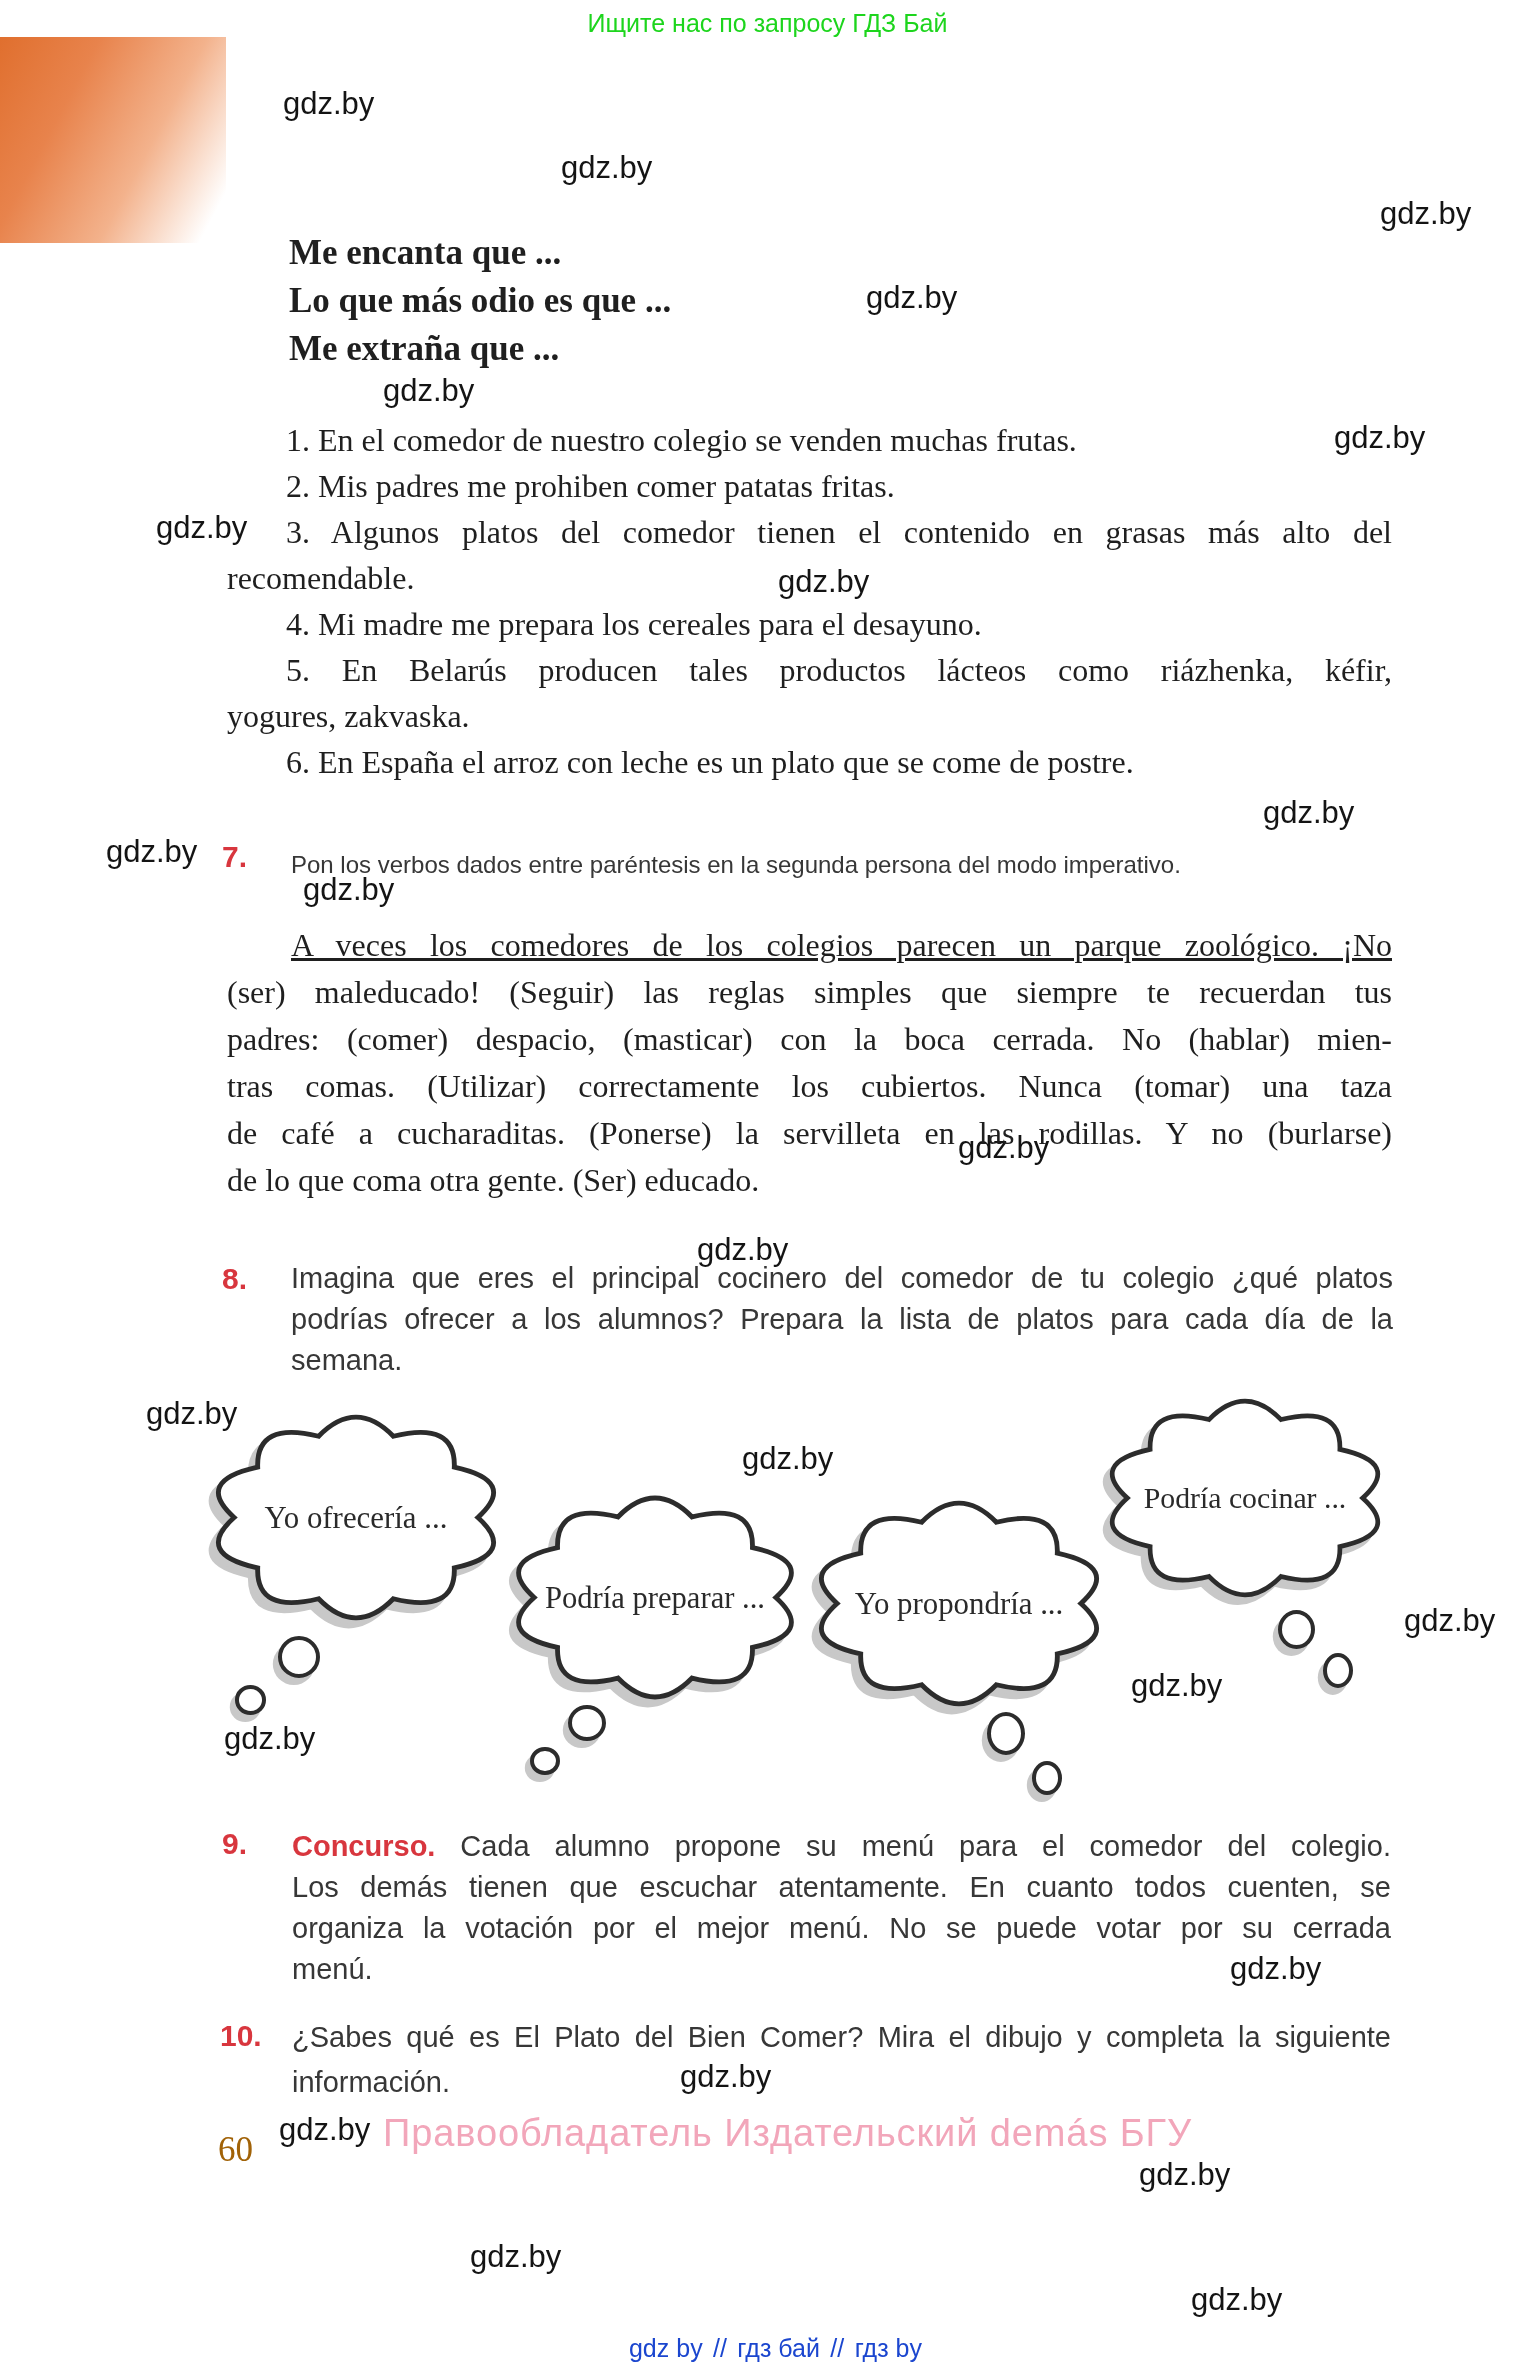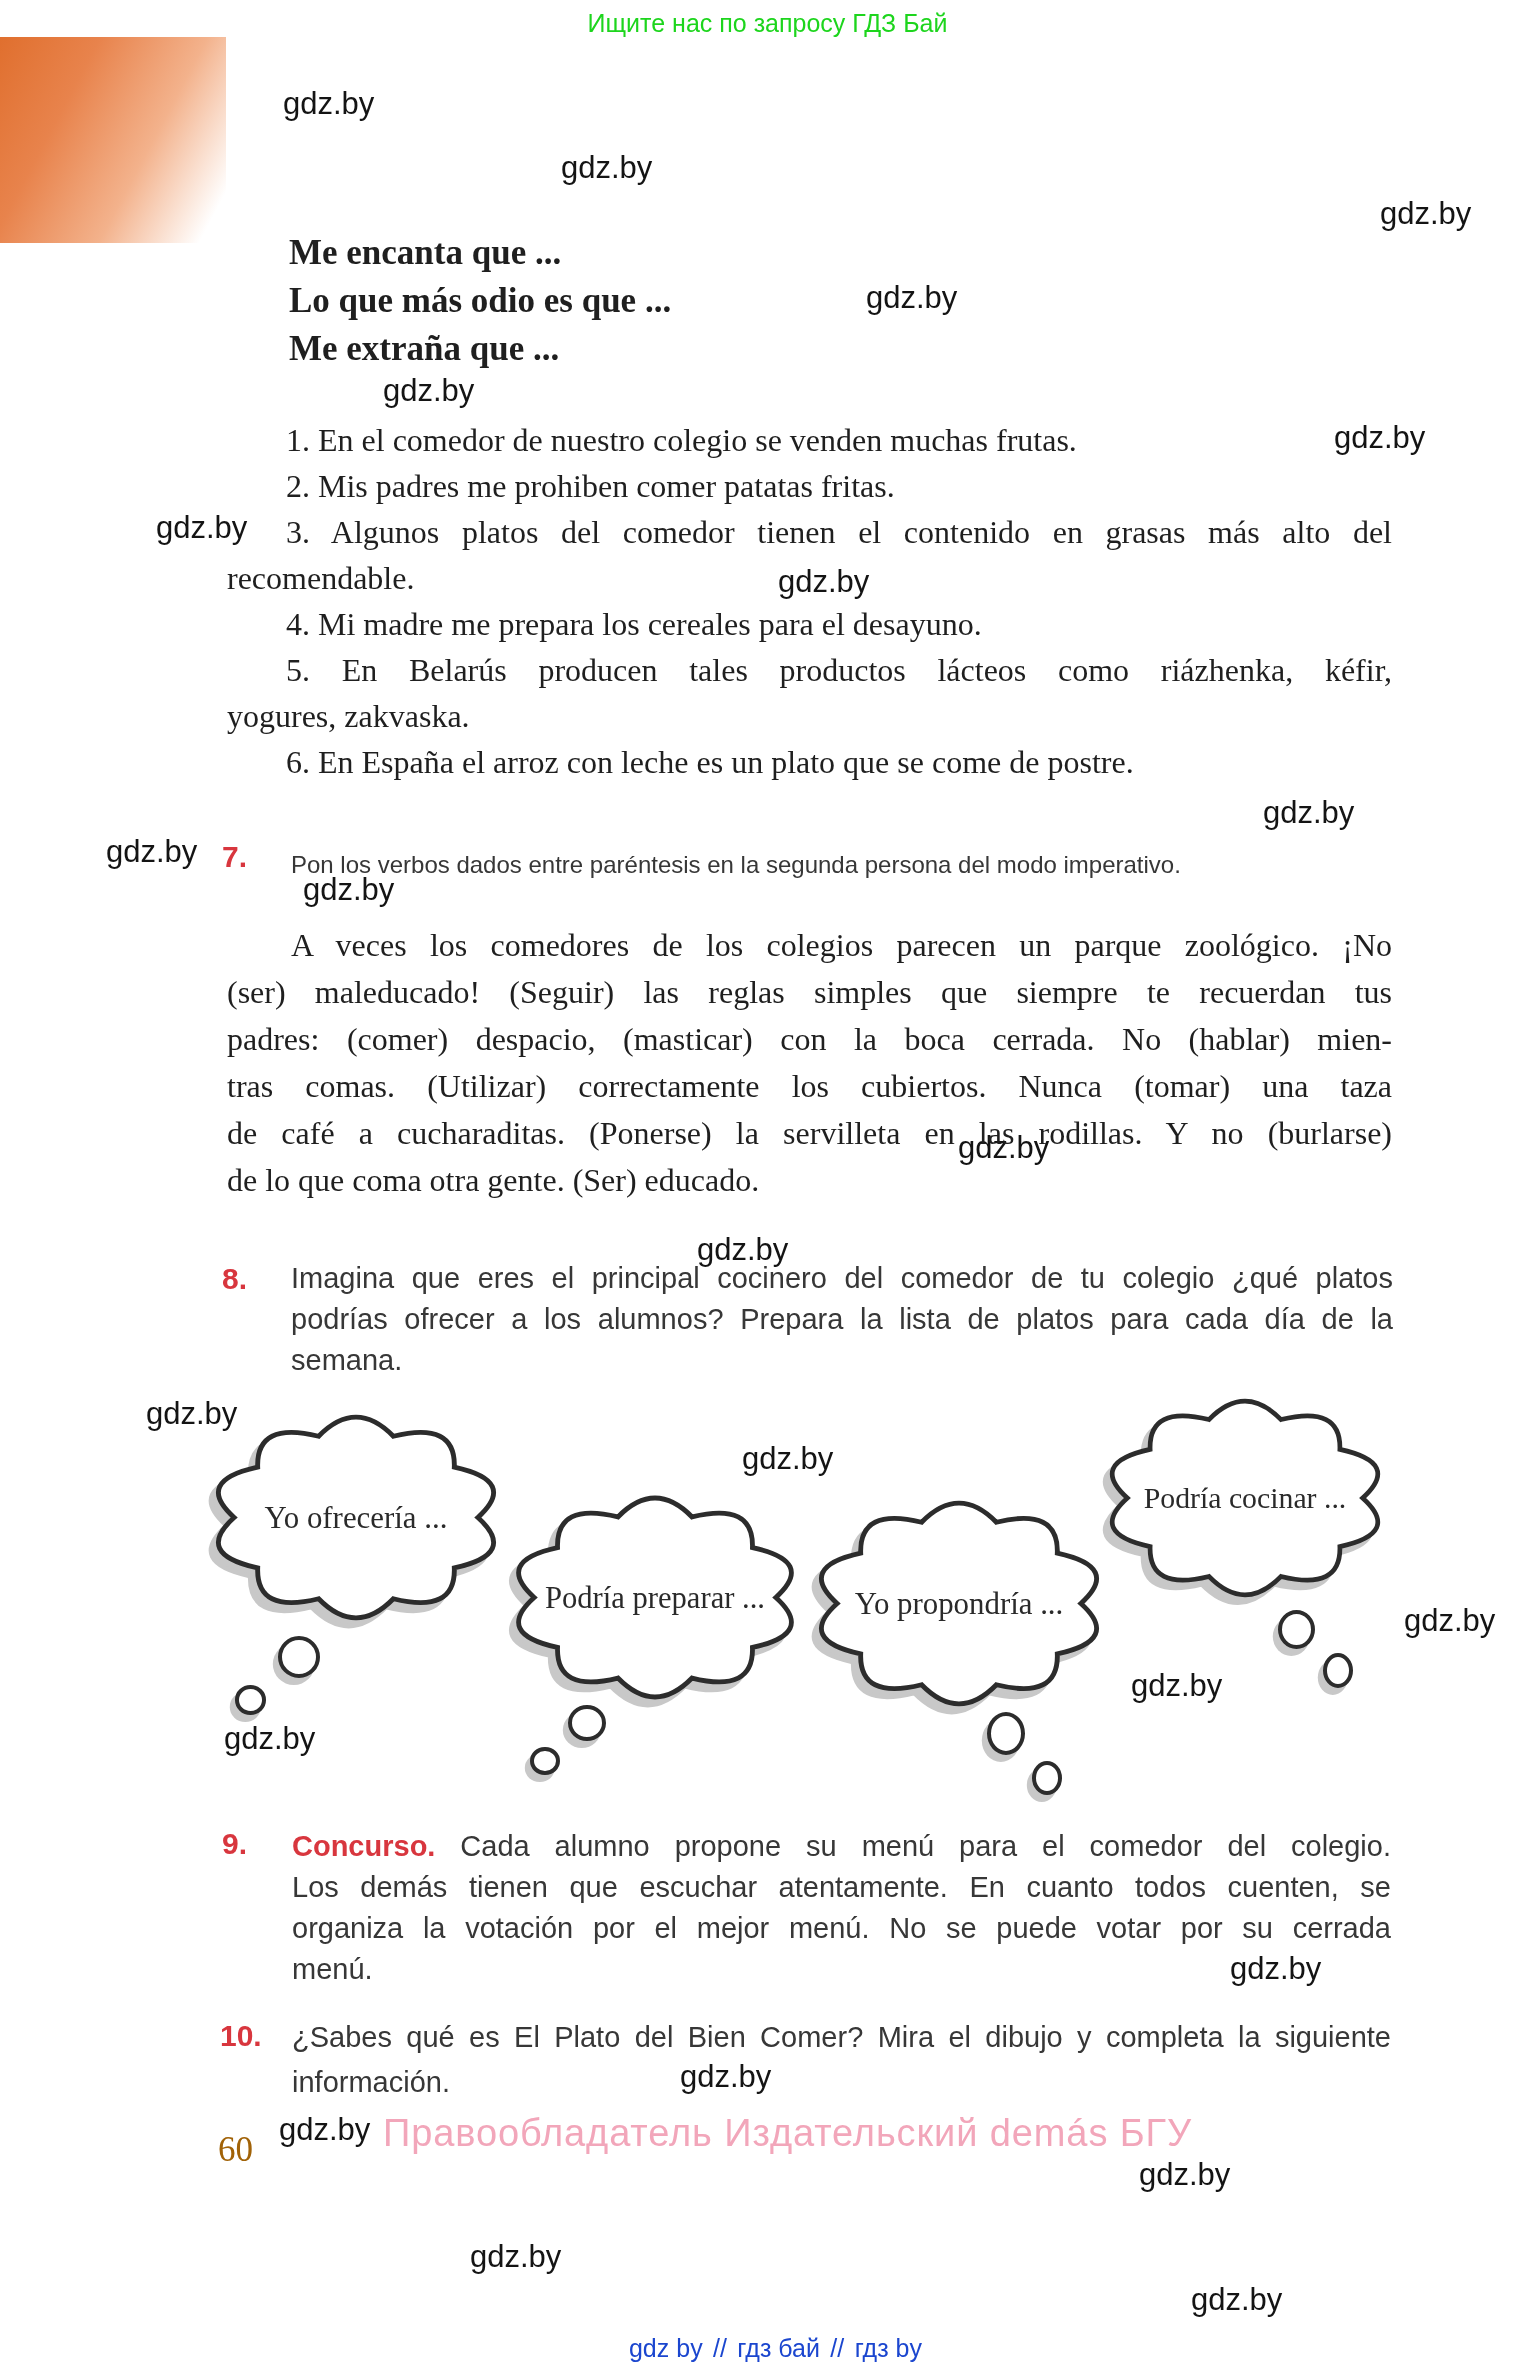--- a/index.html
+++ b/index.html
@@ -28,21 +28,21 @@
     font-size:31px; color:#141414; white-space:nowrap; line-height:1;
   }
 
   
   .serif { font-family:"Liberation Serif", serif; font-size:32px; line-height:46px; color:#1f1f1f; }
   .intro { font-size:35px; line-height:48px; }
   .para7 { line-height:47px; }
   .l { white-space:nowrap; }
   .j { text-align:justify; text-align-last:justify; }
   .ind { padding-left:59px; }
-  .ind2 { padding-left:64px; }
+  .ind2 { padding-left:64px;text-decoration:underline; }
 
   
   .sans {
     font-family:"Liberation Sans", sans-serif; font-size:29px; line-height:41px;
     color:#373737;
   }
   .instr { font-size:24px; }
   .lh52 { line-height:45px; }
   .exnum {
     position:absolute; font-family:"Liberation Sans", sans-serif; font-weight:bold;

